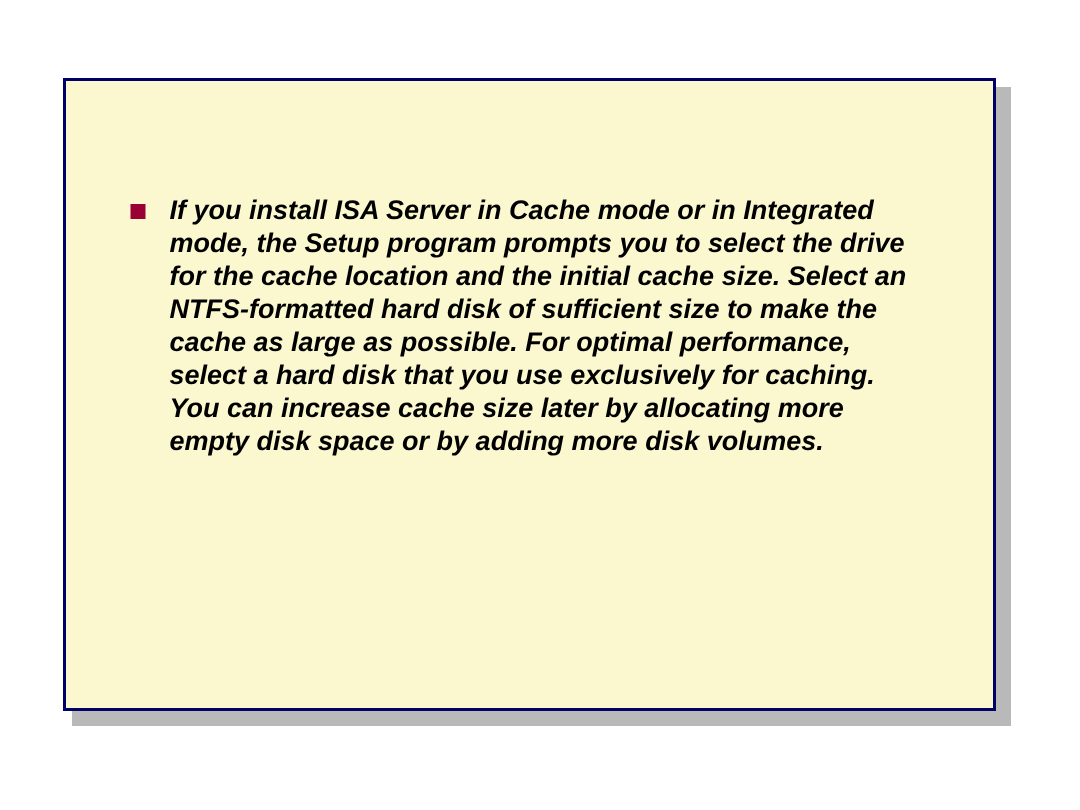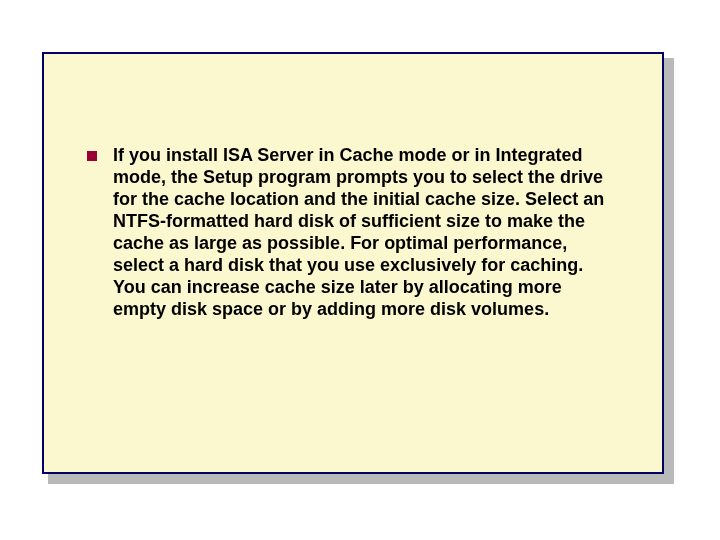--- a/index.html
+++ b/index.html
@@ -29,22 +29,23 @@
     top: 52px;
     width: 622px;
     height: 422px;
     background: #fbf8cf;
     border: 2px solid #000066;
     box-sizing: border-box;
   }
   .content {
     position: absolute;
     left: 87px;
-    top: 145px;
+    top: 130px;
     width: 580px;
+    font-style: italic;
   }
   .bullet-row {
     display: flex;
     align-items: flex-start;
   }
   .bullet {
     flex: 0 0 auto;
     width: 10px;
     height: 10px;
     background: #990033;

